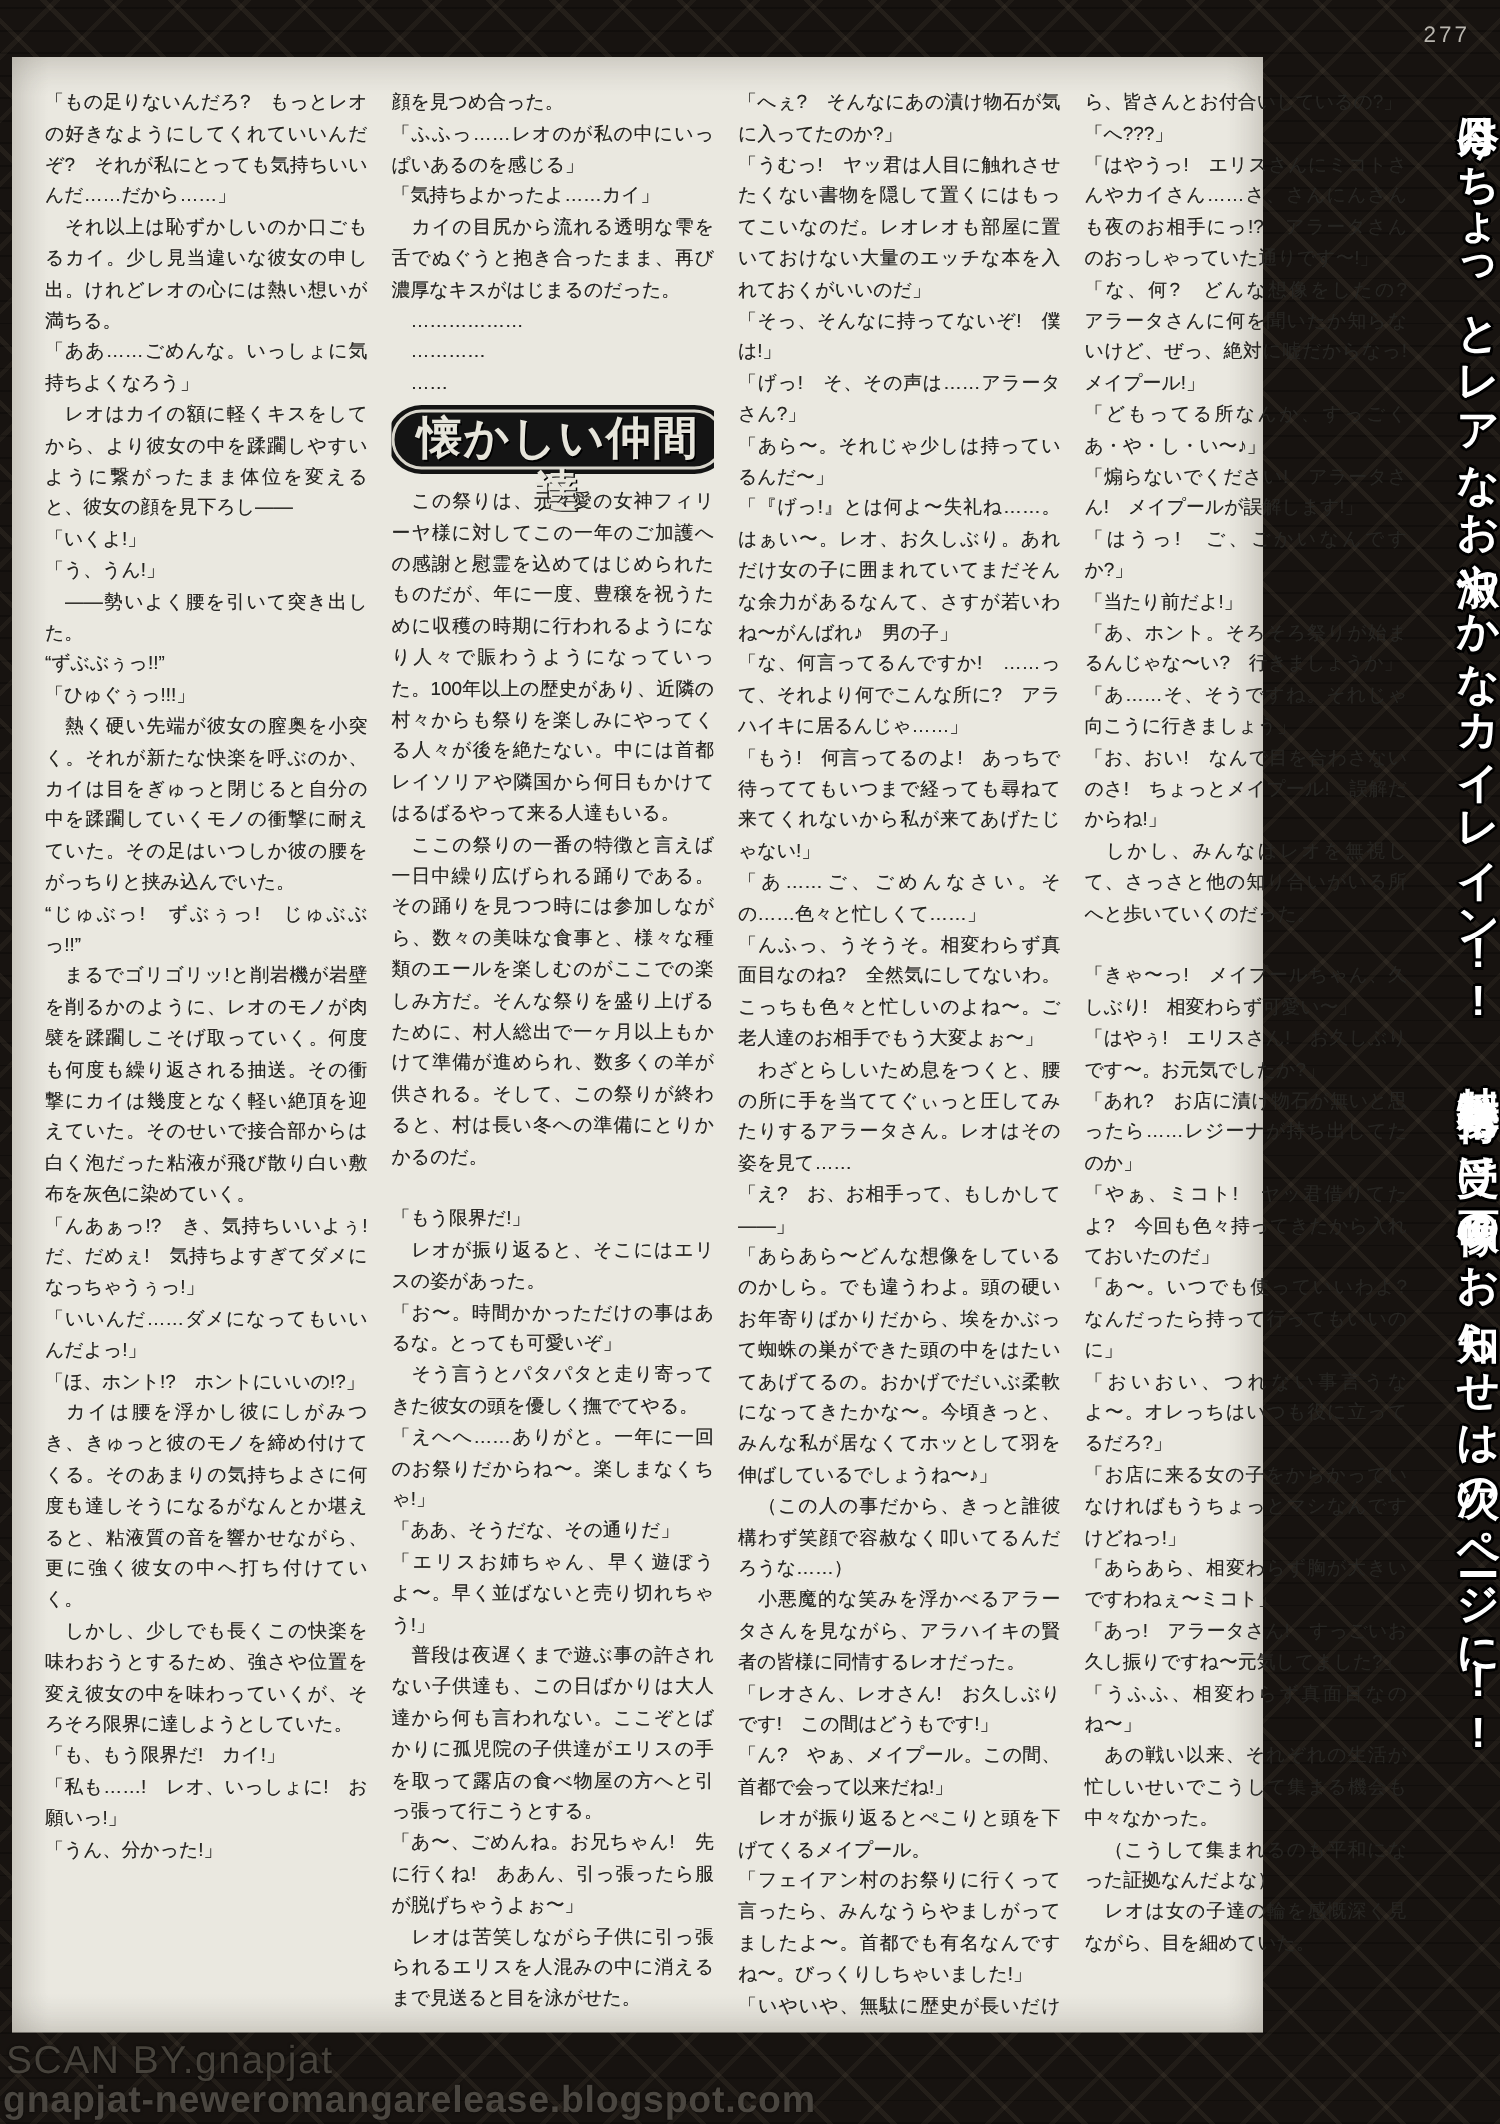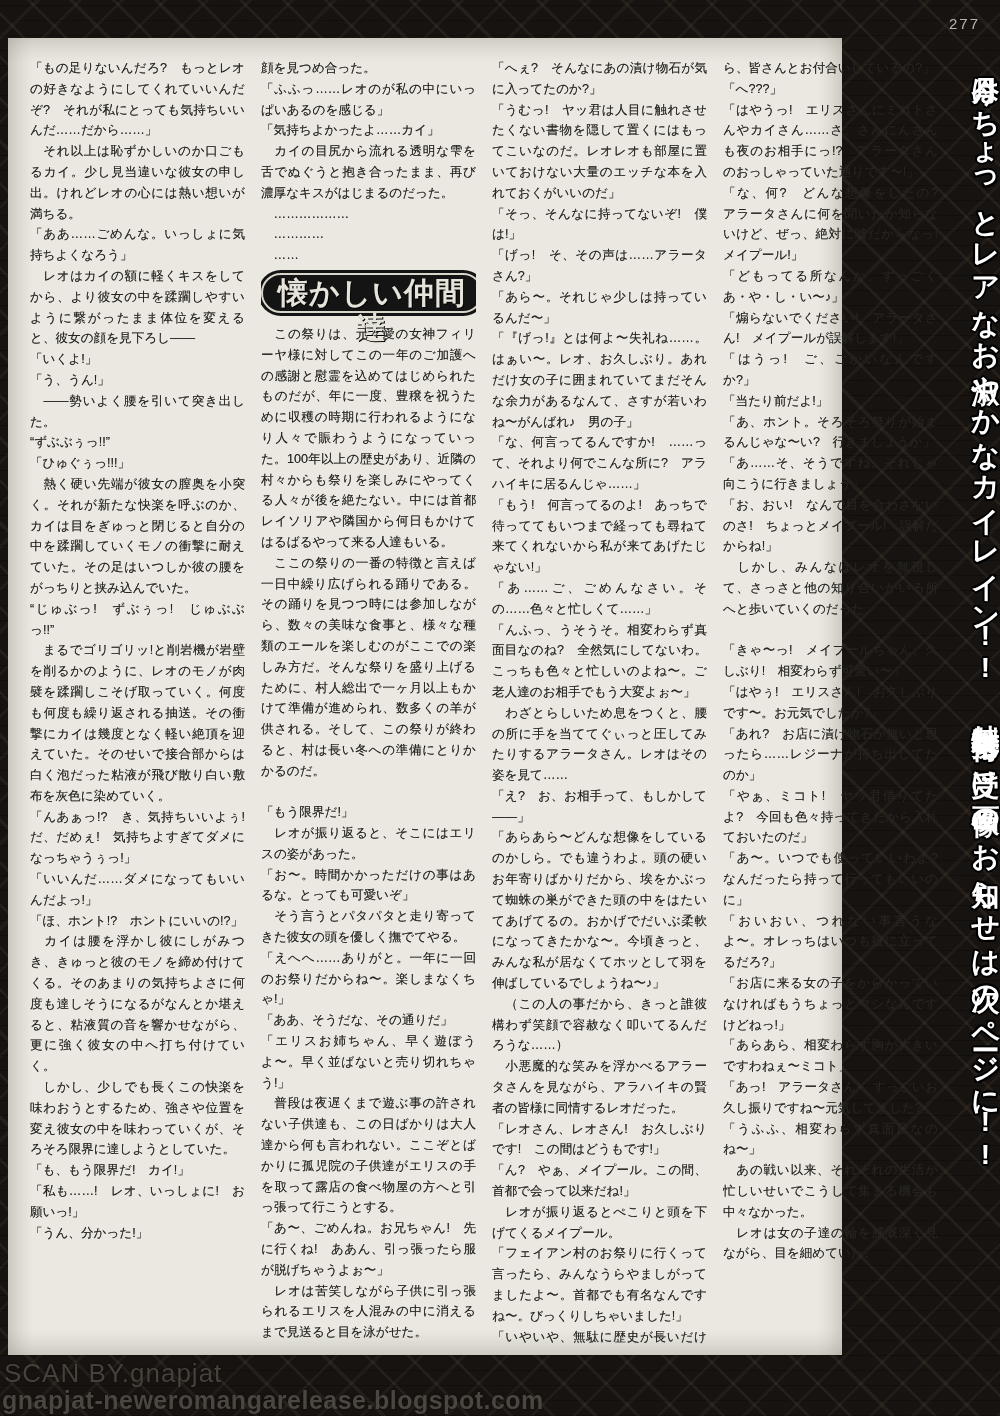--- a/index.html
+++ b/index.html
@@ -135,20 +135,21 @@
           <p class="para">「はやぅ!　エリスさん!　お久しぶりです〜。お元気でしたか?」</p>
           <p class="para">「あれ?　お店に漬け物石が無いと思ったら……レジーナが持ち出してたのか」</p>
           <p class="para">「やぁ、ミコト!　ヤッ君借りてたよ?　今回も色々持ってきたから入れておいたのだ」</p>
           <p class="para">「あ〜。いつでも使っていいわよ?　なんだったら持って行ってもいいのに」</p>
           <p class="para">「おいおい、つれない事言うなよ〜。オレっちはいつも役に立ってるだろ?」</p>
           <p class="para">「お店に来る女の子をからかっていなければもうちょっとマシなんですけどねっ!」</p>
           <p class="para">「あらあら、相変わらず胸が大きいですわねぇ〜ミコト」</p>
           <p class="para">「あっ!　アラータさん!　すっごいお久し振りですね〜元気してました?」</p>
           <p class="para">「うふふ、相変わらず真面目なのね〜」</p>
           <p class="para">　あの戦い以来、それぞれの生活が忙しいせいでこうして集まる機会も中々なかった。</p>
+          <p class="para">　（こうして集まれるのも平和になった証拠なんだよな）</p>
           <p class="para">　レオは女の子達の輪を感慨深く見ながら、目を細めていた。</p>
         </div>
     </div>
   </div>
 
   <div class="page-num">277</div>
 
   <div class="v-head v-head-top">今月はちょっとレアなお淑やかなカイレイン!!</div>
   <div class="v-head v-head-bottom">特製携帯待ち受け画像のお知らせは次のページに!!</div>
 

